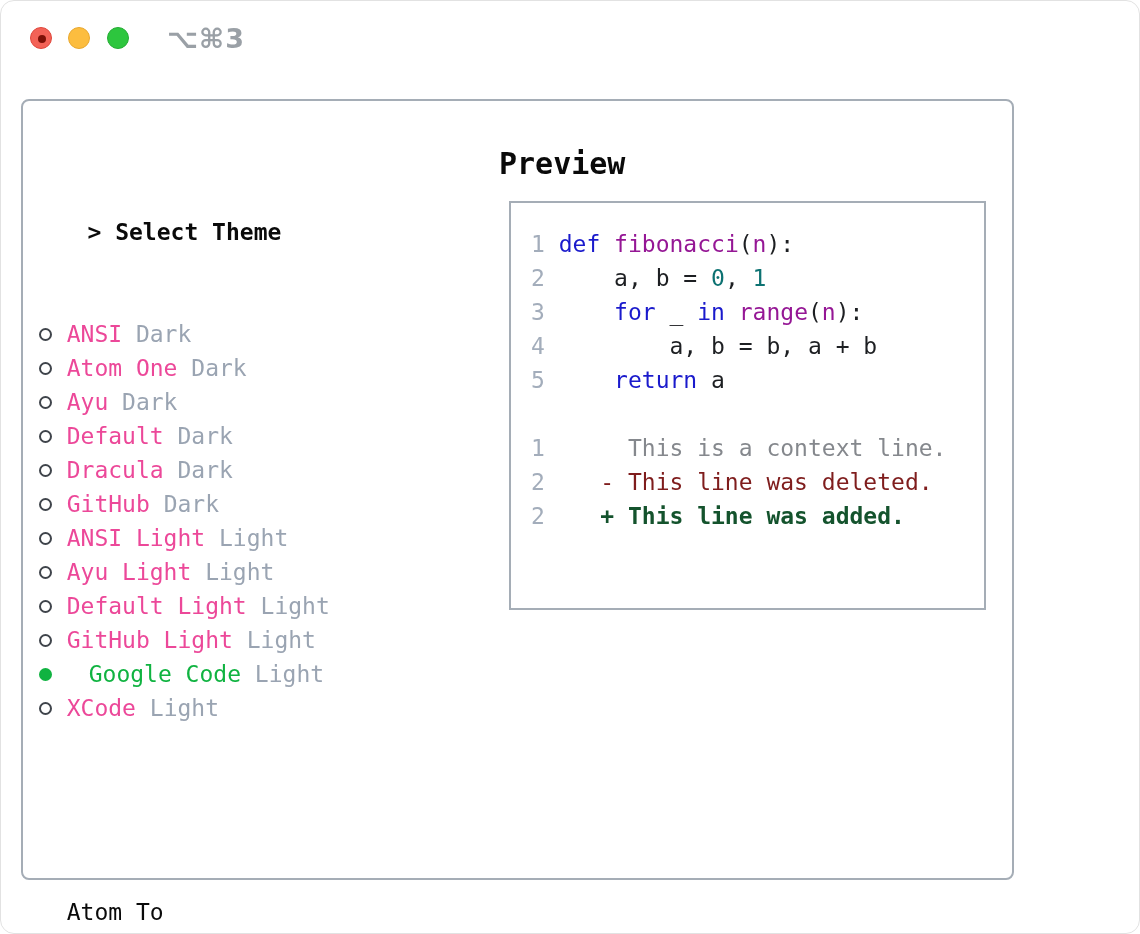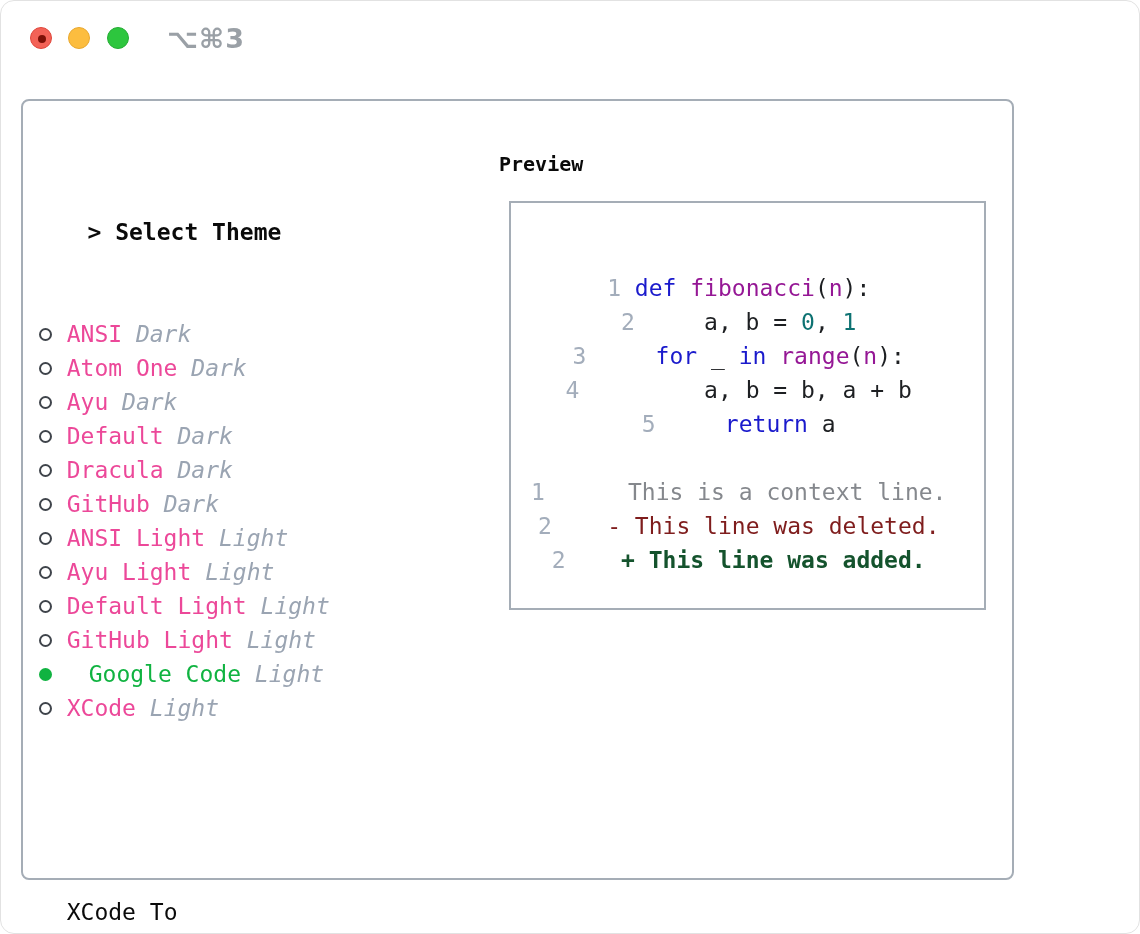--- a/index.html
+++ b/index.html
@@ -33,33 +33,33 @@
   .bullet {
     display:inline-block; width:27.7px; vertical-align:baseline;
   }
   .ring {
     display:inline-block; width:13px; height:13px; border-radius:50%;
     border:2px solid #3f444b; box-sizing:border-box; margin-bottom:1px;
   }
   .ring.sel { background:#10b341; border-color:#10b341; }
   .item-name { color:#ec4899; }
   .item-name.sel { color:#10b341;margin-left:22px; }
-  .tag { color:#9aa4b2; font-style:italic; }
+  .tag { color:#9aa4b2; }
   
   .preview-label {
-    position:absolute; left:476px; top:46px; font-size:20px; line-height:34px;
+    position:absolute; left:476px; top:46px; font-size:30px; line-height:34px;
     font-weight:bold; color:#0a0a0a;
   }
   .preview-box {
     position:absolute; left:486px; top:100px; width:477px; height:409px;
     border:2px solid #a5adb6; box-sizing:border-box; background:#ffffff;
   }
   .code {
-    position:absolute; left:0; top:0; padding:68px 0 0 20px;
-    font-size:23px; line-height:34px; white-space:pre;text-align:center;
+    position:absolute; left:0; top:0; padding:24px 0 0 20px;
+    font-size:23px; line-height:34px; white-space:pre;
   }
   .lnum { color:#a3adbb; }
   .c-keyword { color:#1a1acc; }
   .c-function { color:#951795; }
   .c-literal { color:#0d7272; }
   .c-plain { color:#1d1f22; }
   .d-context { color:#85888d;margin-top:25px; }
   .d-deleted { color:#7f1d1d; }
   .d-added { color:#14532d;font-weight:bold; }
 </style>
@@ -76,21 +76,21 @@
     <span class="light green"></span>
     <span class="win-title">⌥⌘3</span>
   </div>
 
   <div class="panel">
 
     <div class="left-col">
       <div class="row hdr"><span id="st-prefix" style="font-weight: bold; color: rgb(10, 10, 10);">&gt;</span><span> </span><span>Select Theme</span></div>
       <div id="theme-list"><div class="row"><span class="bullet"><span class="ring"></span></span><span class="item-name">ANSI</span><span class="tag"> Dark</span></div><div class="row"><span class="bullet"><span class="ring"></span></span><span class="item-name">Atom One</span><span class="tag"> Dark</span></div><div class="row"><span class="bullet"><span class="ring"></span></span><span class="item-name">Ayu</span><span class="tag"> Dark</span></div><div class="row"><span class="bullet"><span class="ring"></span></span><span class="item-name">Default</span><span class="tag"> Dark</span></div><div class="row"><span class="bullet"><span class="ring"></span></span><span class="item-name">Dracula</span><span class="tag"> Dark</span></div><div class="row"><span class="bullet"><span class="ring"></span></span><span class="item-name">GitHub</span><span class="tag"> Dark</span></div><div class="row"><span class="bullet"><span class="ring"></span></span><span class="item-name">ANSI Light</span><span class="tag"> Light</span></div><div class="row"><span class="bullet"><span class="ring"></span></span><span class="item-name">Ayu Light</span><span class="tag"> Light</span></div><div class="row"><span class="bullet"><span class="ring"></span></span><span class="item-name">Default Light</span><span class="tag"> Light</span></div><div class="row"><span class="bullet"><span class="ring"></span></span><span class="item-name">GitHub Light</span><span class="tag"> Light</span></div><div class="row"><span class="bullet"><span class="ring sel"></span></span><span class="item-name sel">Google Code</span><span class="tag"> Light</span></div><div class="row"><span class="bullet"><span class="ring"></span></span><span class="item-name">XCode</span><span class="tag"> Light</span></div></div>
       <div class="row"> </div>
-      <div class="row"><span>  </span><span style="color:#0a0a0a">XCode To</span></div>
+      <div class="row"><span>  </span><span style="color:#0a0a0a">Atom To</span></div>
       
       
       
       
     </div>
 
     <div class="preview-label">Preview</div>
 
     <div class="preview-box">
       <div class="code" id="code-block"><div class="row"><span class="lnum">1 </span><span class="c-keyword">def</span><span class="c-plain"> </span><span class="c-function">fibonacci</span><span class="c-plain">(</span><span class="c-function">n</span><span class="c-plain">):</span></div><div class="row"><span class="lnum">2 </span><span class="c-plain">    a, b = </span><span class="c-literal">0</span><span class="c-plain">, </span><span class="c-literal">1</span></div><div class="row"><span class="lnum">3 </span><span class="c-plain">    </span><span class="c-keyword">for</span><span class="c-plain"> _ </span><span class="c-keyword">in</span><span class="c-plain"> </span><span class="c-function">range</span><span class="c-plain">(</span><span class="c-function">n</span><span class="c-plain">):</span></div><div class="row"><span class="lnum">4 </span><span class="c-plain">        a, b = b, a + b</span></div><div class="row"><span class="lnum">5 </span><span class="c-plain">    </span><span class="c-keyword">return</span><span class="c-plain"> a</span></div><div class="row"> </div><div class="row"><span class="lnum">1    </span><span class="d-context">  This is a context line.</span></div><div class="row"><span class="lnum">2    </span><span class="d-deleted">- This line was deleted.</span></div><div class="row"><span class="lnum">2    </span><span class="d-added">+ This line was added.</span></div></div>

